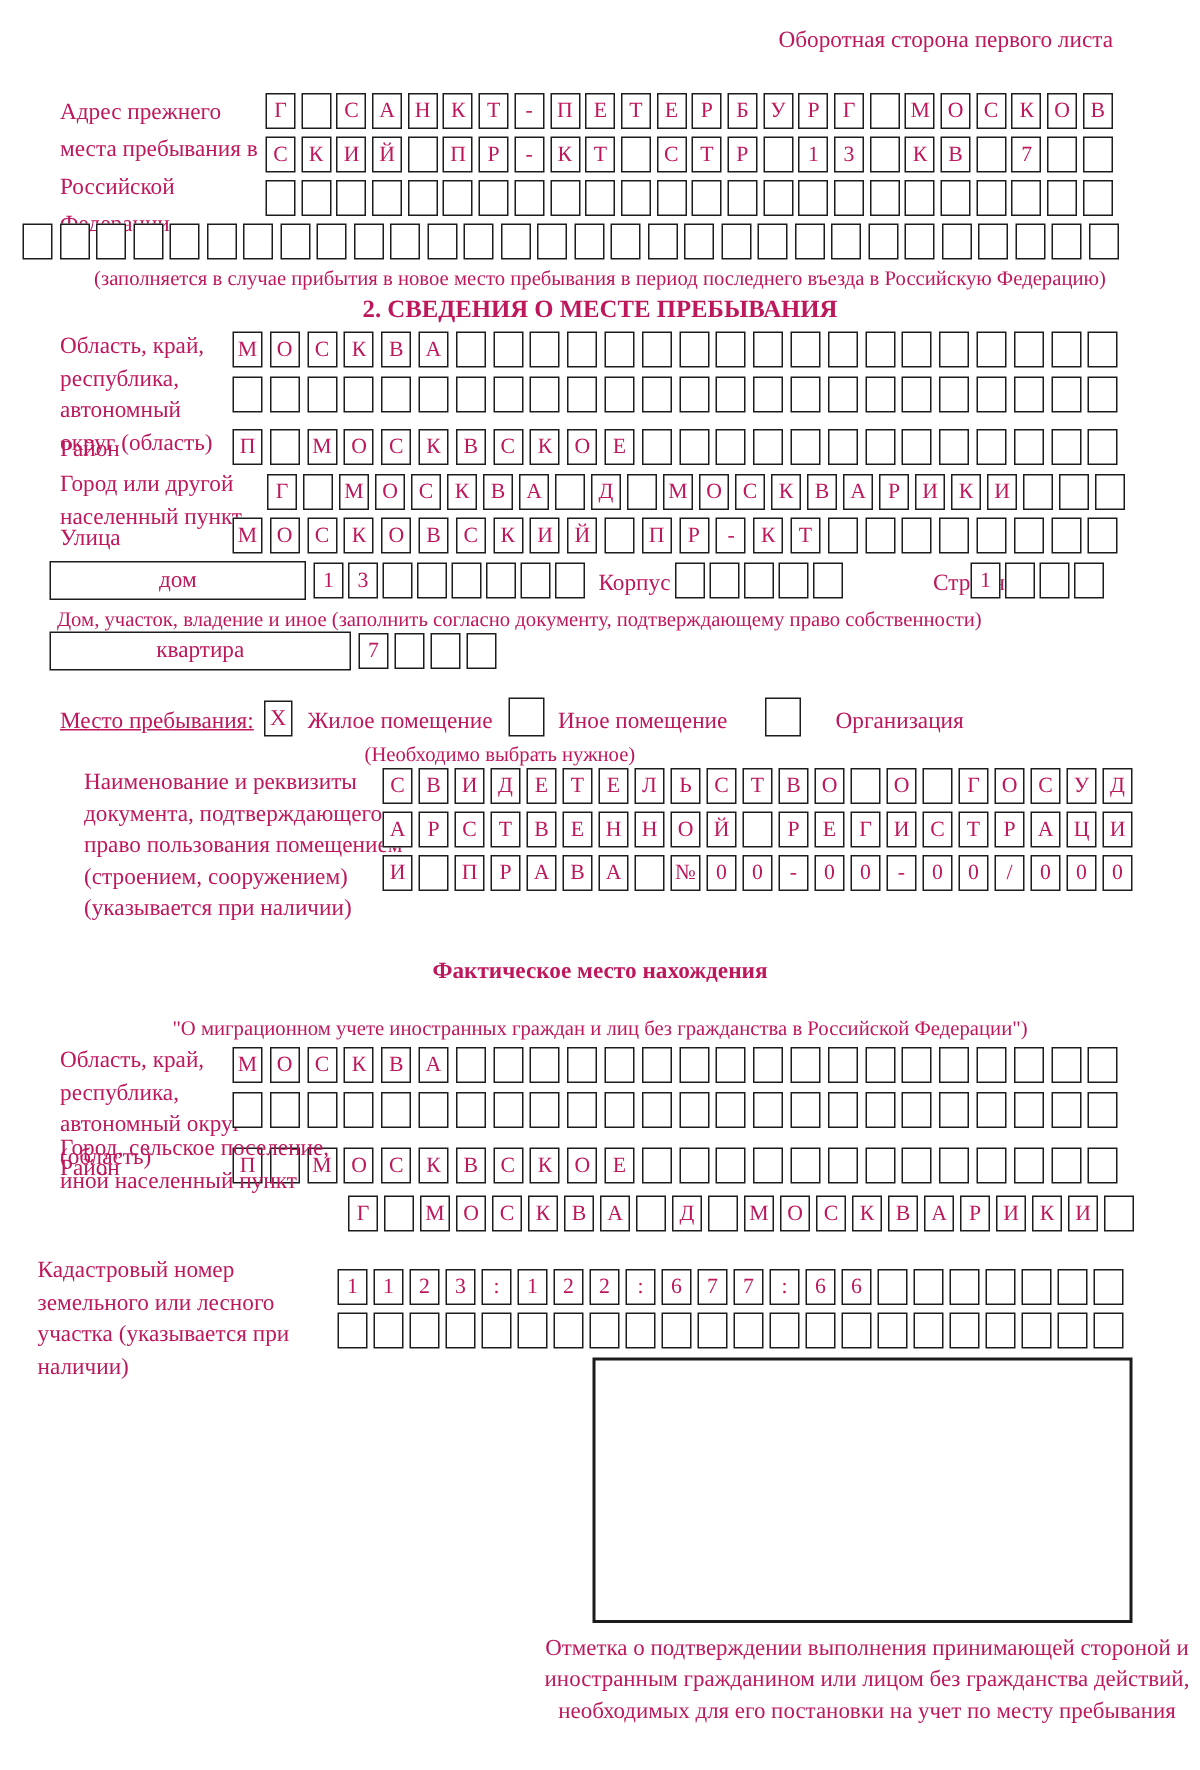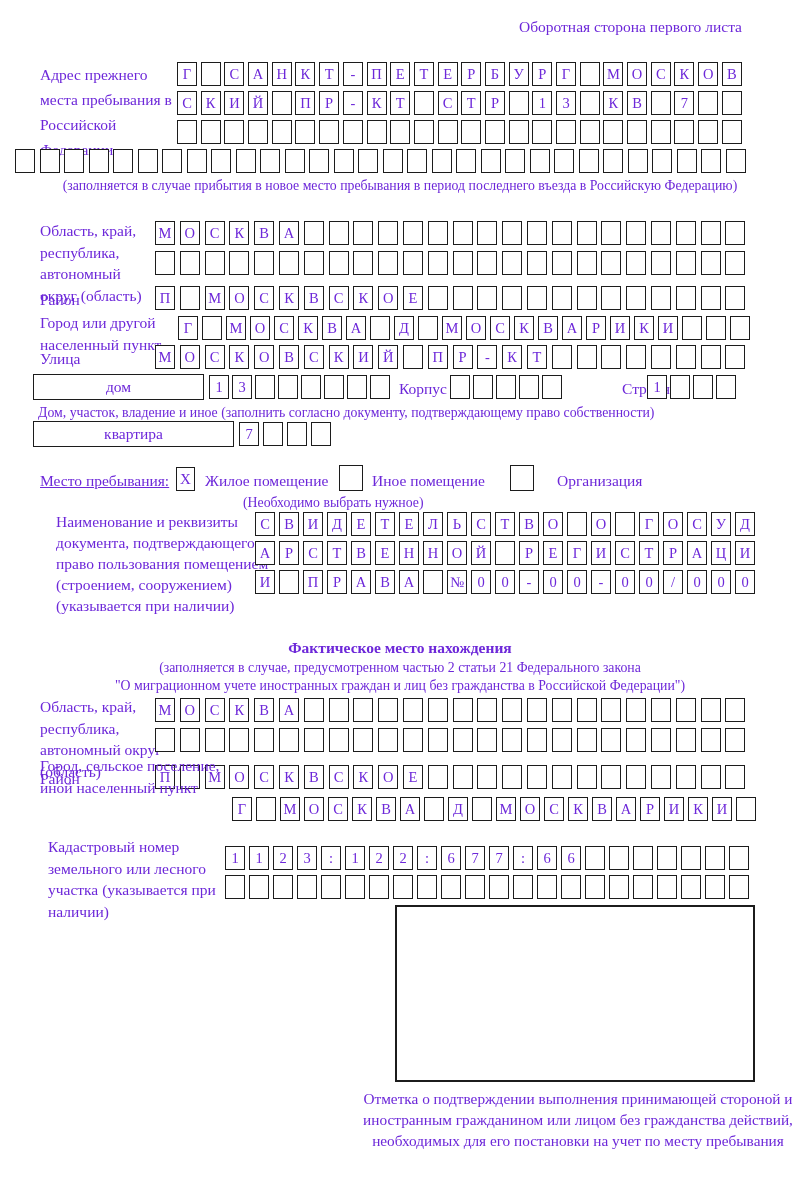--- a/index.html
+++ b/index.html
@@ -1,18 +1,18 @@
 <!DOCTYPE html>
 <html><head>
 <meta charset="utf-8">
 <title>Form</title>
 <style>
   html,body{margin:0;padding:0;background:#fff;}
   .page{position:relative;width:800px;height:1180px;background:#ffffff;
-        font-family:"Liberation Serif","DejaVu Serif",serif;color:#6d28d9;overflow:hidden;}
+        font-family:"Liberation Serif","DejaVu Serif",serif;color:#be185d;overflow:hidden;}
   .row{position:absolute;display:flex;gap:4px;}
   .gap37{gap:3.7px}.gap45{gap:4.5px}.gap48{gap:4.8px}.gap3{gap:3px}
   .cell{box-sizing:border-box;width:20px;height:24px;border:1.6px solid #1c1c1c;
         display:flex;align-items:center;justify-content:center;
         font-size:14.5px;line-height:1;background:#fff;}
   .lbl{position:absolute;font-size:15.5px;line-height:21.5px;}
   .note{position:absolute;font-size:13.8px;line-height:17px;text-align:center;}
   .center{left:0;width:100%;text-align:center;}
   .h{font-weight:bold;}
   .wbox{position:absolute;box-sizing:border-box;border:1.7px solid #1c1c1c;height:26px;
@@ -134,20 +134,21 @@
       <span class="cell"></span>
       <span class="cell"></span>
       <span class="cell"></span>
       <span class="cell"></span>
       <span class="cell"></span>
       <span class="cell"></span>
       <span class="cell"></span>
     </div>
   <div class="note center" style="top:177px;">(заполняется в случае прибытия в новое место пребывания в период последнего въезда в Российскую Федерацию)</div>
 
+  <div class="lbl h center" style="top:195px;font-size:16.5px;">2. СВЕДЕНИЯ О МЕСТЕ ПРЕБЫВАНИЯ</div>
 
   <div class="lbl" style="left:40px;top:220px;width:118px;">Область, край, республика, автономный округ (область)</div>
   <div class="row gap48" style="left:155px;top:221px;">
       <span class="cell">М</span>
       <span class="cell">О</span>
       <span class="cell">С</span>
       <span class="cell">К</span>
       <span class="cell">В</span>
       <span class="cell">А</span>
       <span class="cell"></span>
@@ -390,21 +391,20 @@
       <span class="cell">-</span>
       <span class="cell">0</span>
       <span class="cell">0</span>
       <span class="cell">/</span>
       <span class="cell">0</span>
       <span class="cell">0</span>
       <span class="cell">0</span>
     </div>
 
   <div class="lbl h center" style="top:637px;font-family:Liberation Serif, serif;">Фактическое место нахождения</div>
-  <div class="note center" style="top:659px;">(заполняется в случае, предусмотренном частью 2 статьи 21 Федерального закона</div>
   <div class="note center" style="top:677px;">"О миграционном учете иностранных граждан и лиц без гражданства в Российской Федерации")</div>
 
   <div class="lbl" style="left:40px;top:696px;width:135px;">Область, край, республика, автономный округ (область)</div>
   <div class="row gap48" style="left:155px;top:698px;">
       <span class="cell">М</span>
       <span class="cell">О</span>
       <span class="cell">С</span>
       <span class="cell">К</span>
       <span class="cell">В</span>
       <span class="cell">А</span>
@@ -501,21 +501,21 @@
       <span class="cell">К</span>
       <span class="cell">В</span>
       <span class="cell">А</span>
       <span class="cell">Р</span>
       <span class="cell">И</span>
       <span class="cell">К</span>
       <span class="cell">И</span>
       <span class="cell"></span>
     </div>
 
-  <div class="lbl" style="left:48px;top:836px;width:178px;">Кадастровый номер земельного или лесного участка (указывается при наличии)</div>
+  <div class="lbl" style="left:25px;top:836px;width:178px;">Кадастровый номер земельного или лесного участка (указывается при наличии)</div>
   <div class="row" style="left:225px;top:846px;">
       <span class="cell">1</span>
       <span class="cell">1</span>
       <span class="cell">2</span>
       <span class="cell">3</span>
       <span class="cell">:</span>
       <span class="cell">1</span>
       <span class="cell">2</span>
       <span class="cell">2</span>
       <span class="cell">:</span>

